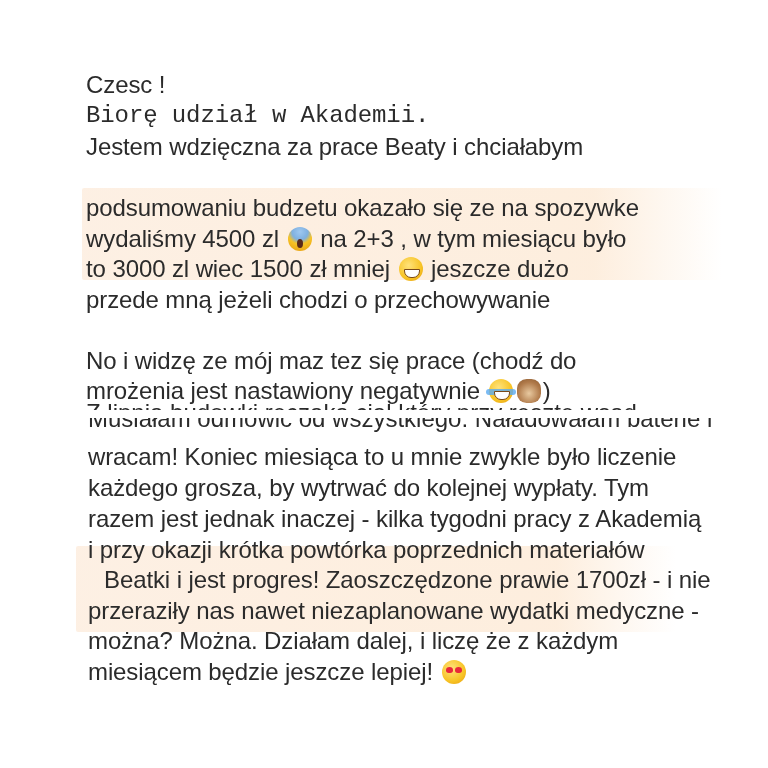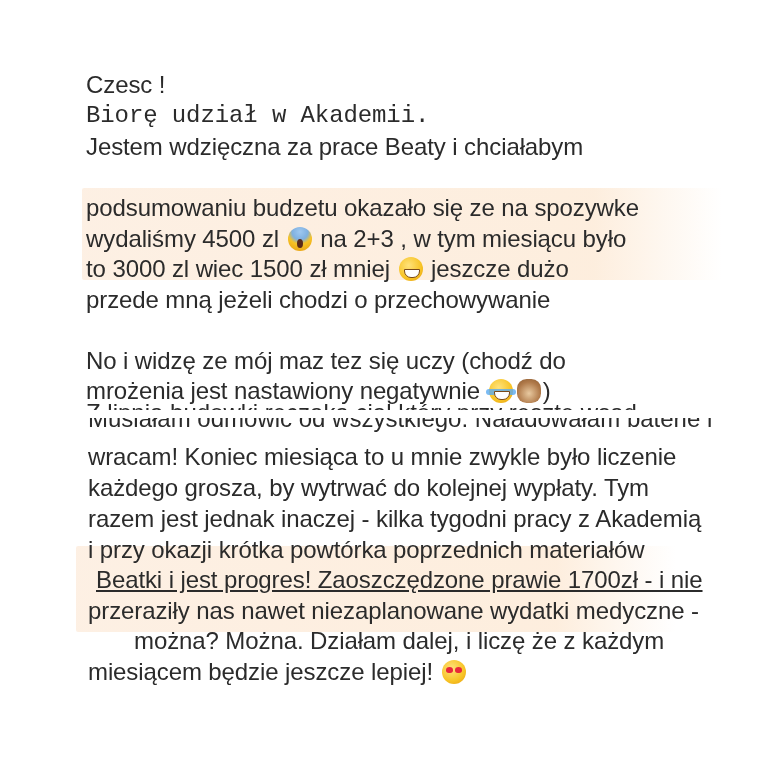--- a/index.html
+++ b/index.html
@@ -151,21 +151,21 @@
 
   <div class="line" style="left:86px; top:254px;">
     <span>to 3000 zl wiec 1500 zł mniej</span>
     <span class="emoji grin"></span>
     <span>jeszcze dużo</span>
   </div>
 
   <div class="line" style="left:86px; top:285px;">przede mną jeżeli chodzi o przechowywanie</div>
 
 
-  <div class="line" style="left:86px; top:346px;">No i widzę ze mój maz tez się uczy (chodź do</div>
+  <div class="line" style="left:86px; top:346px;">No i widzę ze mój maz tez się prace (chodź do</div>
 
   <div class="line" style="left:86px; top:376px;">
     <span>mrożenia jest nastawiony negatywnie</span>
     <span class="emoji joy"></span><span class="emoji monkey"></span><span>)</span>
   </div>
 
   <div class="cut-line cut-top" style="top:398px;">Z lipnia budowki ręczaka ciął który przy resztę wsąd</div>
 </div>
 
 <div class="block block-bottom">
@@ -173,19 +173,19 @@
     <span style="position:relative; top:-14px;">Musiałam odmówić od wszystkiego. Naładowałam baterie i</span>
   </div>
 </div>
 
 <div class="hl hl-bottom"></div>
 
 <div class="line" style="left:88px; top:442px;">wracam! Koniec miesiąca to u mnie zwykle  było liczenie</div>
 <div class="line" style="left:88px; top:473px;">każdego grosza, by wytrwać do kolejnej wypłaty. Tym</div>
 <div class="line" style="left:88px; top:504px;">razem jest jednak inaczej - kilka tygodni pracy z Akademią</div>
 <div class="line" style="left:88px; top:535px;">i przy okazji krótka powtórka poprzednich materiałów</div>
-<div class="line" style="left:96px; top:565px;text-decoration:underline;">Beatki i jest progres! Zaoszczędzone prawie 1700zł - i nie</div>
+<div class="line" style="left:104px; top:565px;">Beatki i jest progres! Zaoszczędzone prawie 1700zł - i nie</div>
 <div class="line" style="left:88px; top:596px;">przeraziły nas nawet niezaplanowane wydatki medyczne -</div>
-<div class="line" style="left:88px; top:626px;margin-left:46px;">można? Można. Działam dalej, i liczę że z każdym</div>
+<div class="line" style="left:88px; top:626px;">można? Można. Działam dalej, i liczę że z każdym</div>
 <div class="line" style="left:88px; top:657px;">
   <span>miesiącem będzie jeszcze lepiej!</span>
   <span class="emoji hearts"></span>
 </div>
 
 </body></html>

